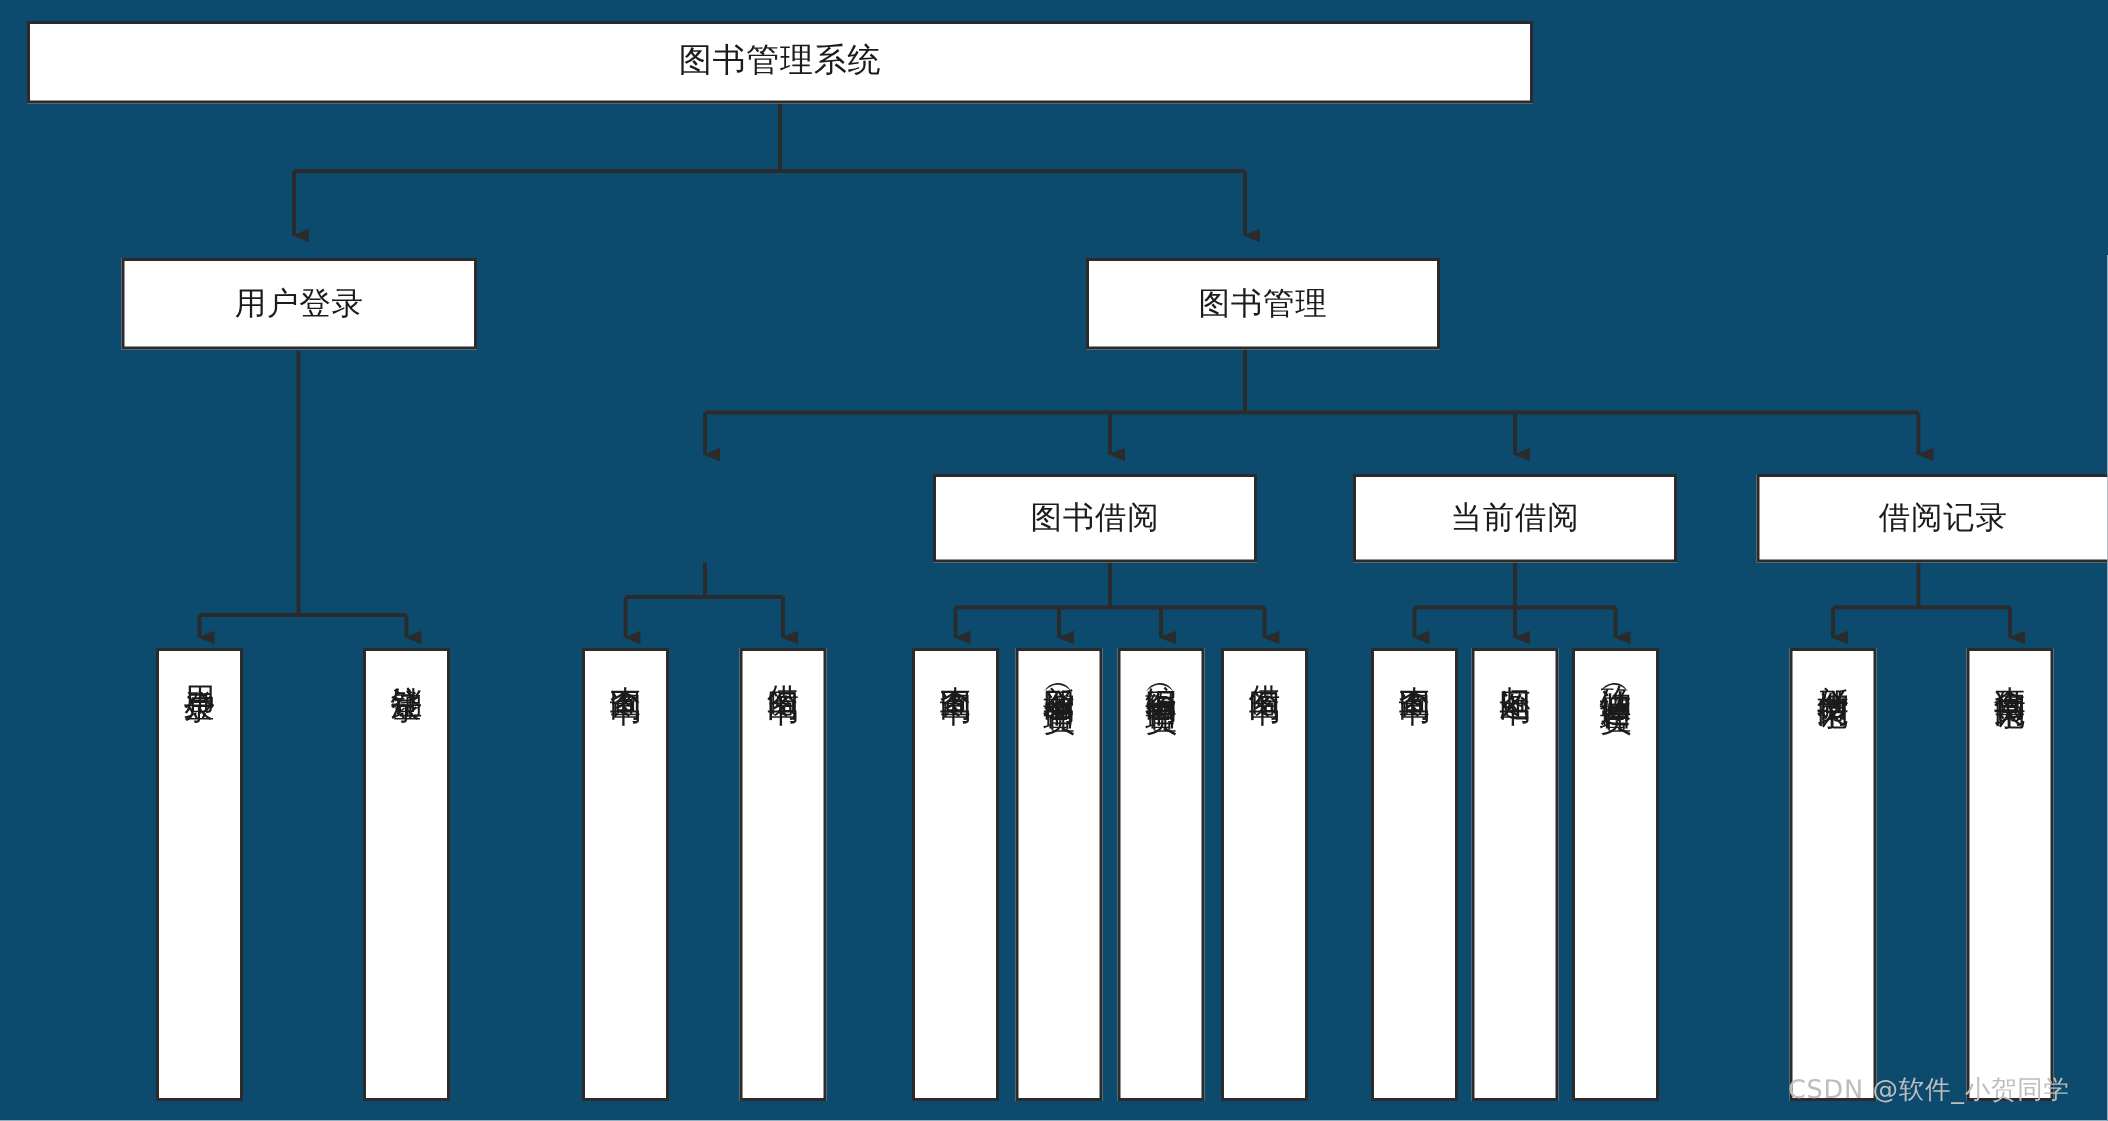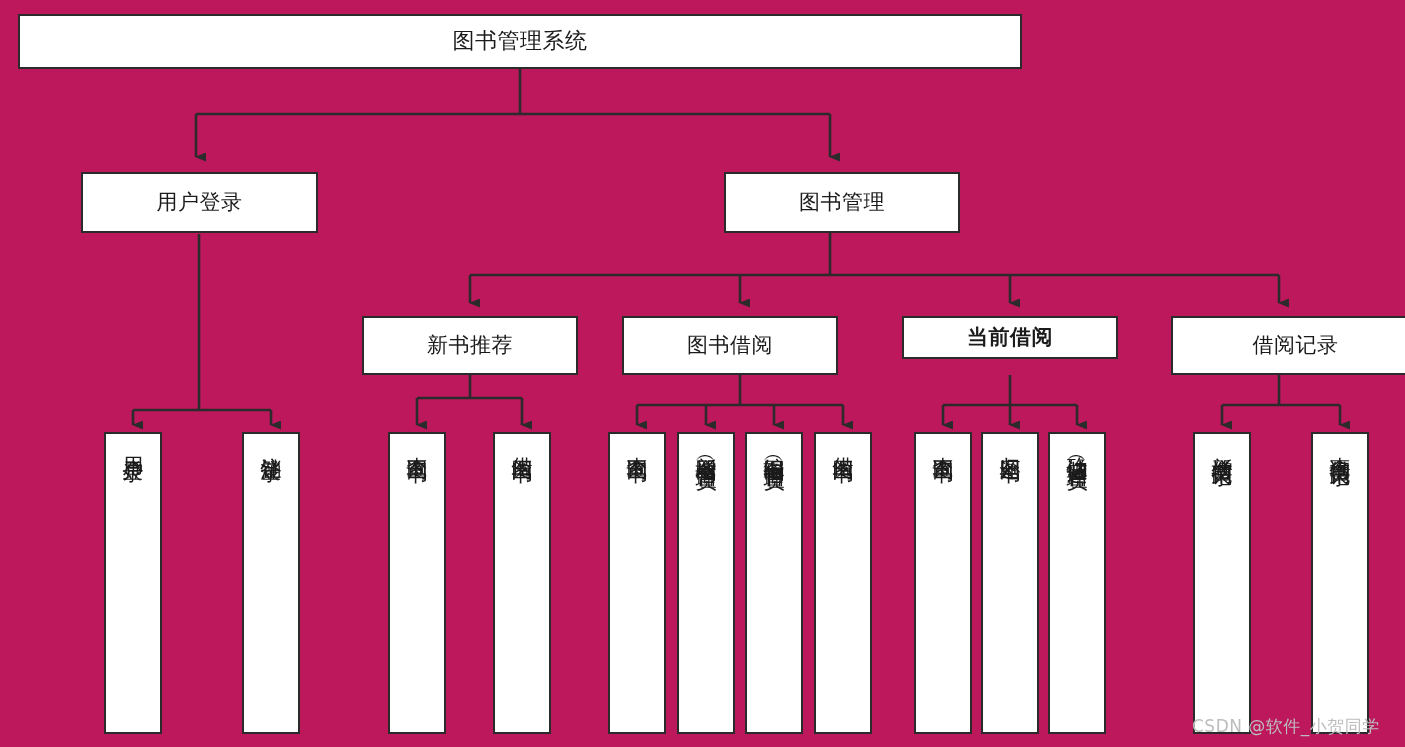--- a/index.html
+++ b/index.html
@@ -8,21 +8,21 @@
     padding: 0;
     background: #ffffff;
   }
   body {
     font-family: "DejaVu Sans", "Liberation Sans", sans-serif;
   }
   #stage {
     position: relative;
     width: 1405px;
     height: 747px;
-    background: #be185d;
+    background: #0c4a6e;
     overflow: hidden;
   }
   svg.wires {
     position: absolute;
     left: 0;
     top: 0;
     width: 1405px;
     height: 747px;
     pointer-events: none;
   }
@@ -126,27 +126,24 @@
     <span class="label">图书管理系统</span>
   </div>
 
   <div class="node" style="left:81px; top:172px; width:237px; height:61px;">
     <span class="label">用户登录</span>
   </div>
   <div class="node" style="left:724px; top:172px; width:236px; height:61px;">
     <span class="label">图书管理</span>
   </div>
 
-  <div class="node" style="left:362px; top:316px; width:216px; height:59px;">
-    <span class="label">新书推荐</span>
-  </div>
   <div class="node" style="left:622px; top:316px; width:216px; height:59px;">
     <span class="label">图书借阅</span>
   </div>
-  <div class="node" style="left:902px; top:316px; width:216px; height:43px;font-weight:bold;">
+  <div class="node" style="left:902px; top:316px; width:216px; height:59px;">
     <span class="label">当前借阅</span>
   </div>
   <div class="node" style="left:1171px; top:316px; width:249px; height:59px;">
     <span class="label">借阅记录</span>
   </div>
 
   <div class="node vertical" style="left:104px; top:432px; width:58px; height:302px;">
     <span class="label">用户登录</span>
   </div>
   <div class="node vertical" style="left:242px; top:432px; width:58px; height:302px;">

